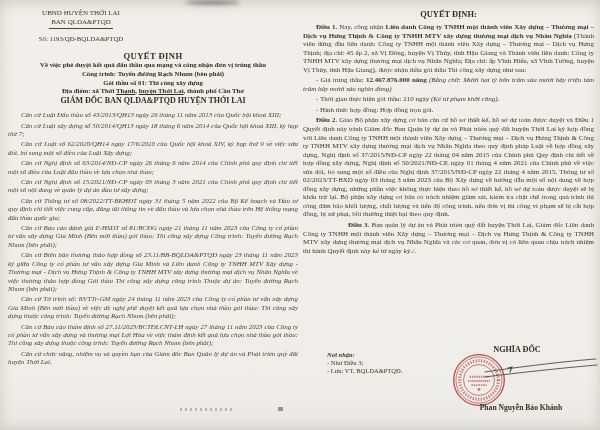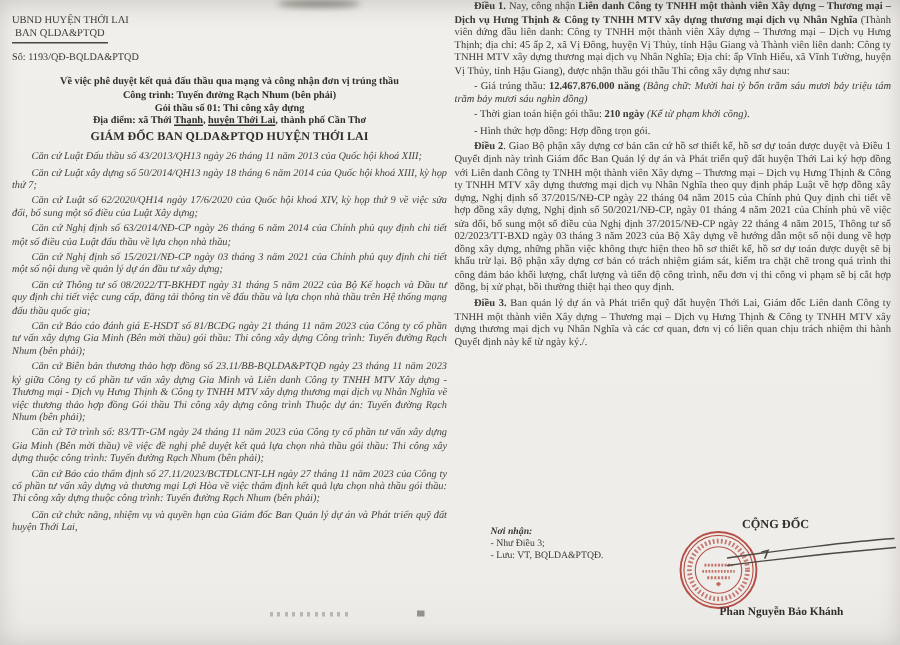--- a/index.html
+++ b/index.html
@@ -9,21 +9,21 @@
     box-shadow:inset 0 0 14px rgba(60,55,50,.18);
     font-family:"Liberation Serif","DejaVu Serif",serif;
     color:#3c3832;
   }
   .page{position:absolute;top:0;height:430px;}
   #page1{left:8px;width:290px;}
   #page2{left:303px;width:291px;}
 
   
   .hdr{display:flex;justify-content:space-between;padding-top:9px;}
-  .org{width:146px;text-align:left;font-size:7px;line-height:9px;}
+  .org{width:146px;text-align:center;font-size:7px;line-height:9px;}
   .org-name{font-weight:normal;}
   .u-rule{display:inline-block;border-bottom:0.9px solid #4a453f;padding:0 2px 1px 2px;}
   .doc-no{margin-top:5px;font-size:6.8px;}
   .nat{width:150px;text-align:center;font-size:7.1px;line-height:9px;font-weight:bold;}
   .nat-motto{font-size:6.8px;}
   .dateline{margin-top:5px;font-weight:normal;font-style:italic;font-size:6.9px;}
 
   
   .title-block{text-align:center;margin-top:8px;font-weight:bold;color:#322f2a;}
   .title-main{font-size:8.6px;letter-spacing:.4px;line-height:10px;}
@@ -68,20 +68,21 @@
 
     <div class="hdr">
       <div class="org">
         <div>UBND HUYỆN THỚI LAI</div>
         <div class="org-name"><span class="u-rule">BAN QLDA&amp;PTQD</span></div>
         <div class="doc-no">Số: 1193/QĐ-BQLDA&amp;PTQD</div>
       </div>
     </div>
 
     <div class="title-block">
+      <div class="title-main">QUYẾT ĐỊNH</div>
       <div class="title-sub">Về việc phê duyệt kết quả đấu thầu qua mạng và công nhận đơn vị trúng thầu</div>
       <div class="title-sub">Công trình: Tuyến đường Rạch Nhum (bên phải)</div>
       <div class="title-sub">Gói thầu số 01: Thi công xây dựng</div>
       <div class="title-sub"><span>Địa điểm: xã Thới </span><span style="text-decoration: underline;">Thạnh</span><span>, </span><span style="text-decoration: underline;">huyện Thới Lai</span><span>, thành phố Cần Thơ</span></div>
       <div class="title-authority">GIÁM ĐỐC BAN QLDA&amp;PTQD HUYỆN THỚI LAI</div>
     </div>
 
     <div class="recitals">
       <div class="recital">Căn cứ Luật Đấu thầu số 43/2013/QH13 ngày 26 tháng 11 năm 2013 của Quốc hội khoá XIII;</div>
       <div class="recital">Căn cứ Luật xây dựng số 50/2014/QH13 ngày 18 tháng 6 năm 2014 của Quốc hội khoá XIII, kỳ họp thứ 7;</div>
@@ -95,36 +96,37 @@
       <div class="recital">Căn cứ Báo cáo thẩm định số 27.11/2023/BCTĐLCNT-LH ngày 27 tháng 11 năm 2023 của Công ty cổ phần tư vấn xây dựng và thương mại Lợi Hòa về việc thẩm định kết quả lựa chọn nhà thầu gói thầu: Thi công xây dựng thuộc công trình: Tuyến đường Rạch Nhum (bên phải);</div>
       <div class="recital">Căn cứ chức năng, nhiệm vụ và quyền hạn của Giám đốc Ban Quản lý dự án và Phát triển quỹ đất huyện Thới Lai,</div>
     </div>
   </div>
 
   <div class="bleed-line"></div>
   <div class="bleed-dot"></div>
 
   <div class="page" id="page2">
 
+    <div class="p2-heading">QUYẾT ĐỊNH:</div>
 
     <div class="para"><span style="font-weight: bold;">Điều 1.</span><span> Nay, công nhận </span><span style="font-weight: bold;">Liên danh Công ty TNHH một thành viên Xây dựng – Thương mại – Dịch vụ Hưng Thịnh &amp; Công ty TNHH MTV xây dựng thương mại dịch vụ Nhân Nghĩa</span><span> (Thành viên đứng đầu liên danh: Công ty TNHH một thành viên Xây dựng – Thương mại – Dịch vụ Hưng Thịnh; địa chỉ: 45 ấp 2, xã Vị Đông, huyện Vị Thủy, tỉnh Hậu Giang và Thành viên liên danh: Công ty TNHH MTV xây dựng thương mại dịch vụ Nhân Nghĩa; Địa chỉ: ấp Vĩnh Hiếu, xã Vĩnh Tường, huyện Vị Thủy, tỉnh Hậu Giang), được nhận thầu gói thầu Thi công xây dựng như sau:</span></div>
     <div class="para"><span>- Giá trúng thầu: </span><span style="font-weight: bold;">12.467.876.000 năng </span><span style="font-style: italic;">(Bằng chữ: Mười hai tỷ bốn trăm sáu mươi bảy triệu tám trăm bảy mươi sáu nghìn đồng)</span></div>
-    <div class="para"><span>- Thời gian toán hiện gói thầu: </span><span style="font-weight: bold;">210 ngày </span><span style="font-style: italic;">(Kể từ phạm khởi công)</span><span>.</span></div>
+    <div class="para"><span>- Thời gian thực hiện gói thầu: </span><span style="font-weight: normal;">210 ngày </span><span style="font-style: italic;">(Kể từ phạm khởi công)</span><span>.</span></div>
     <div class="para"><span>- Hình thức hợp đồng: Hợp đồng trọn gói.</span></div>
     <div class="para"><span style="font-weight: bold;">Điều 2</span><span>. Giao Bộ phận xây dựng cơ bản căn cứ hồ sơ thiết kế, hồ sơ dự toán được duyệt và Điều 1 Quyết định này trình Giám đốc Ban Quản lý dự án và Phát triển quỹ đất huyện Thới Lai ký hợp đồng với Liên danh Công ty TNHH một thành viên Xây dựng – Thương mại – Dịch vụ Hưng Thịnh &amp; Công ty TNHH MTV xây dựng thương mại dịch vụ Nhân Nghĩa theo quy định pháp Luật về hợp đồng xây dựng, Nghị định số 37/2015/NĐ-CP ngày 22 tháng 04 năm 2015 của Chính phủ Quy định chi tiết về hợp đồng xây dựng, Nghị định số 50/2021/NĐ-CP, ngày 01 tháng 4 năm 2021 của Chính phủ về việc sửa đổi, bổ sung một số điều của Nghị định 37/2015/NĐ-CP ngày 22 tháng 4 năm 2015, Thông tư số 02/2023/TT-BXD ngày 03 tháng 3 năm 2023 của Bộ Xây dựng về hướng dẫn một số nội dung về hợp đồng xây dựng, những phần việc không thực hiện theo hồ sơ thiết kế, hồ sơ dự toán được duyệt sẽ bị khấu trừ lại. Bộ phận xây dựng cơ bản có trách nhiệm giám sát, kiểm tra chặt chẽ trong quá trình thi công đảm bảo khối lượng, chất lượng và tiến độ công trình, nếu đơn vị thi công vi phạm sẽ bị cắt hợp đồng, bị xử phạt, bồi thường thiệt hại theo quy định.</span></div>
-    <div class="para"><span style="font-weight: bold;">Điều 3.</span><span> Ban quản lý dự án và Phát triển quỹ đất huyện Thới Lai, Giám đốc Liên danh Công ty TNHH một thành viên Xây dựng – Thương mại – Dịch vụ Hưng Thịnh &amp; Công ty TNHH MTV xây dựng thương mại dịch vụ Nhân Nghĩa và các cơ quan, đơn vị có liên quan chịu trách nhiệm thi hành Quyết định này kể từ ngày ký./.</span></div>
+    <div class="para"><span style="font-weight: bold; margin-left: 32px;">Điều 3.</span><span> Ban quản lý dự án và Phát triển quỹ đất huyện Thới Lai, Giám đốc Liên danh Công ty TNHH một thành viên Xây dựng – Thương mại – Dịch vụ Hưng Thịnh &amp; Công ty TNHH MTV xây dựng thương mại dịch vụ Nhân Nghĩa và các cơ quan, đơn vị có liên quan chịu trách nhiệm thi hành Quyết định này kể từ ngày ký./.</span></div>
 
     <div class="sig-area">
       <div class="recipients">
         <div class="recipients-label">Nơi nhận:</div>
         <div>- Như Điều 3;</div>
         <div>- Lưu: VT, BQLDA&amp;PTQĐ.</div>
       </div>
 
-      <div class="director">CỘNG ĐỐC</div>
+      <div class="director">NGHĨA ĐỐC</div>
 
       <div class="stamp-wrap">
         <svg width="60" height="60" viewBox="0 0 64 64">
           <g fill="none" stroke="#b2443b">
             <circle cx="32" cy="32" r="27" stroke-width="1.4"></circle>
             <circle cx="32" cy="32" r="24.6" stroke-width="0.8"></circle>
             <circle cx="32" cy="32" r="16.5" stroke-width="0.8"></circle>
             <circle cx="32" cy="32" r="20.6" stroke-width="3.4" stroke-dasharray="1.3 1.6" opacity="0.75"></circle>
             <path d="M22 28.5 H42" stroke-width="2" stroke-dasharray="1.4 1" opacity="0.8"></path>
             <path d="M20.5 33 H43.5" stroke-width="2" stroke-dasharray="1.2 1" opacity="0.8"></path>

